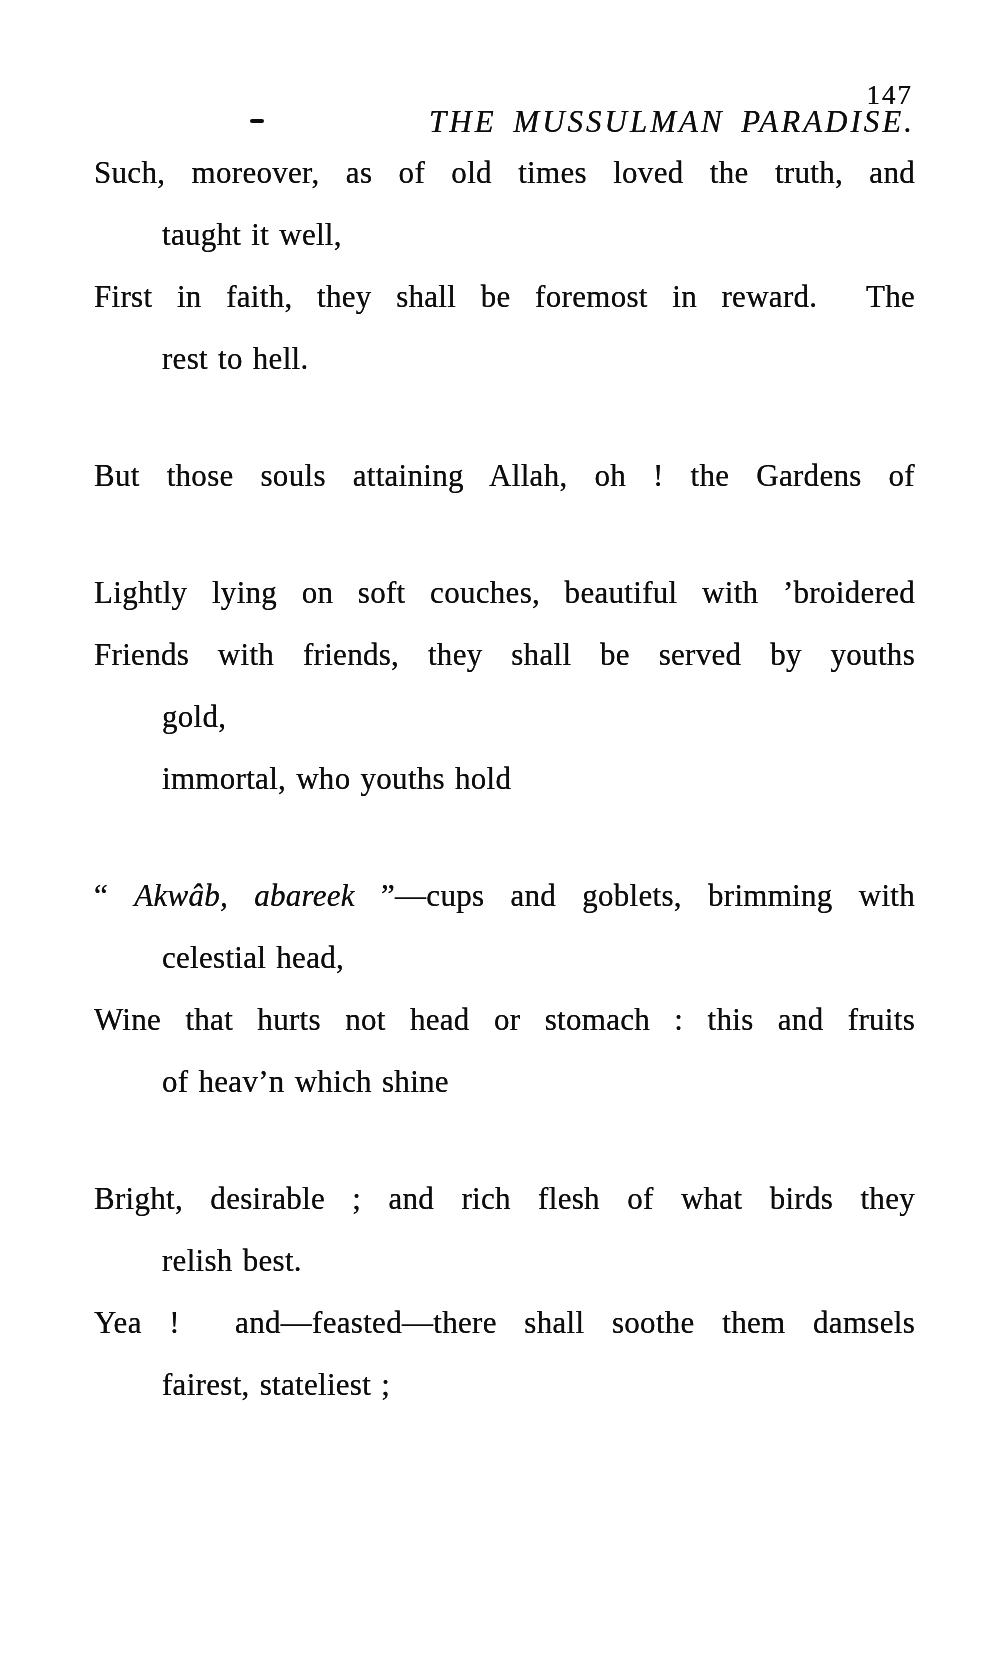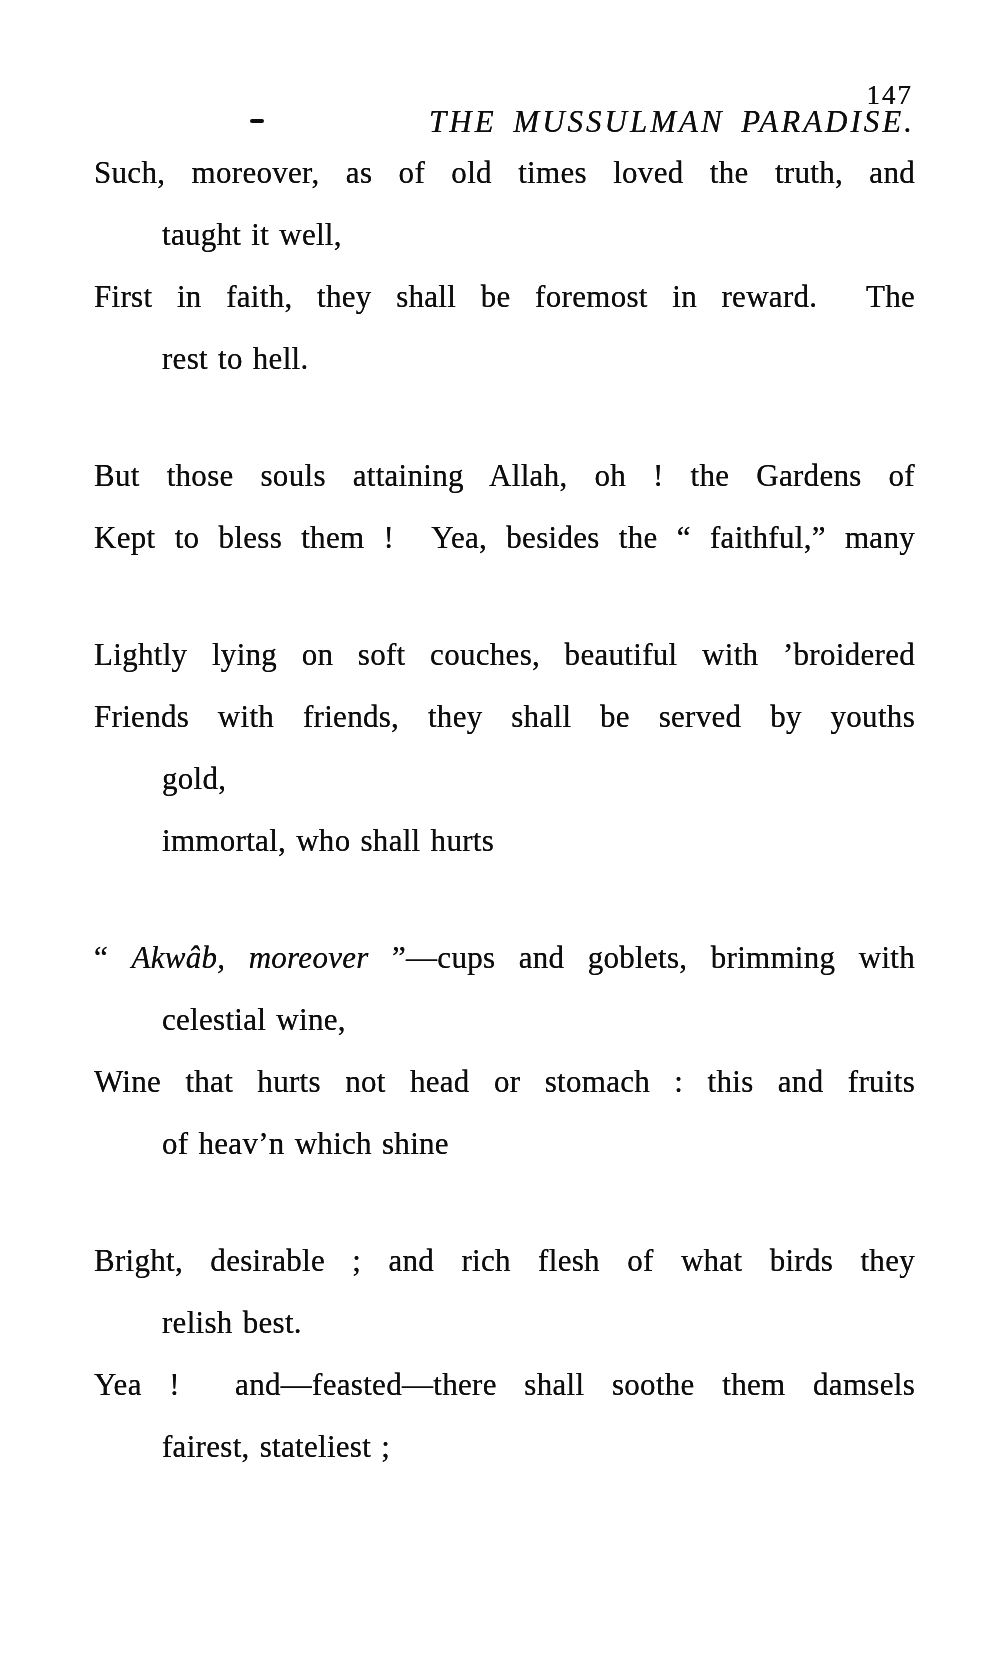--- a/index.html
+++ b/index.html
@@ -99,35 +99,34 @@
 
     <div class="stanza">
       <div class="line full">Such, moreover, as of old times loved the truth, and</div>
       <div class="line cont">taught it well,</div>
       <div class="line full">First in faith, they shall be foremost in reward.&nbsp; The</div>
       <div class="line cont">rest to hell.</div>
     </div>
 
     <div class="stanza">
       <div class="line full">But those souls attaining Allah, oh&nbsp;! the Gardens of</div>
-      <div class="line full">Kept to bless them&nbsp;!&nbsp; Yea, besides the “&nbsp;faithful,” many</div>
     </div>
 
     <div class="stanza">
       <div class="line full">Lightly lying on soft couches, beautiful with ’broidered</div>
       <div class="line full">Friends with friends, they shall be served by youths</div>
       <div class="line cont">gold,</div>
-      <div class="line cont">immortal, who shall hurts</div>
+      <div class="line cont">immortal, who youths hold</div>
     </div>
 
     <div class="stanza">
       <div class="line full">
-        <span>“&nbsp;</span><span class="it">Akwâb, moreover</span><span>&nbsp;”—cups and goblets, brimming with</span>
+        <span>“&nbsp;</span><span class="it">Akwâb, abareek</span><span>&nbsp;”—cups and goblets, brimming with</span>
       </div>
-      <div class="line cont">celestial wine,</div>
+      <div class="line cont">celestial head,</div>
       <div class="line full">Wine that hurts not head or stomach&nbsp;: this and fruits</div>
       <div class="line cont">of heav’n which shine</div>
     </div>
 
     <div class="stanza">
       <div class="line full">Bright, desirable&nbsp;; and rich flesh of what birds they</div>
       <div class="line cont">relish best.</div>
       <div class="line full">Yea&nbsp;!&nbsp; and—feasted—there shall soothe them damsels</div>
       <div class="line cont">fairest, stateliest&nbsp;;</div>
     </div>

